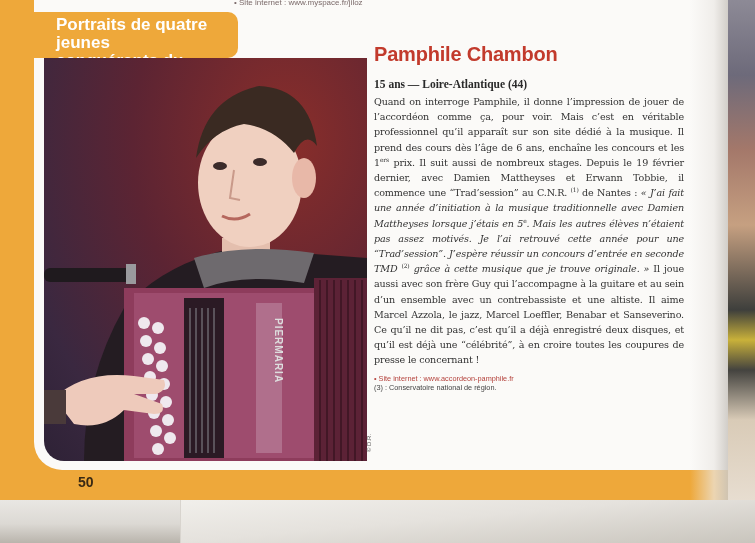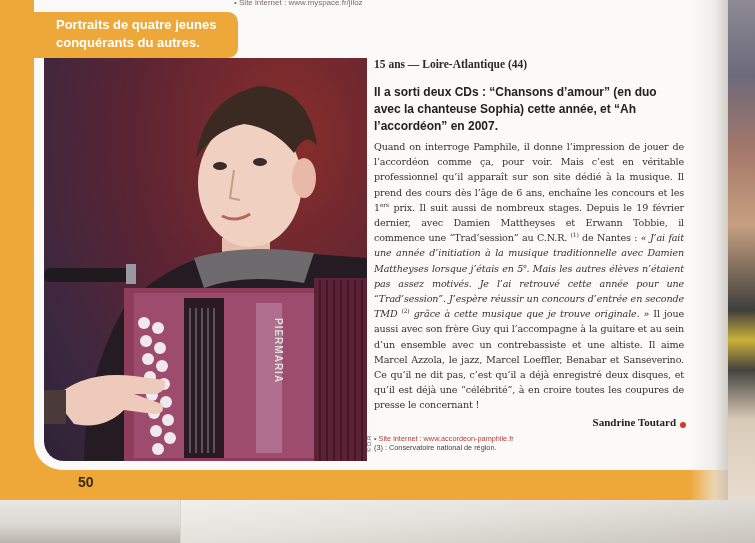--- a/index.html
+++ b/index.html
@@ -59,21 +59,21 @@
 
     
     .header-tag {
       position: absolute; left: 34px; top: 12px; width: 204px; height: 46px;
       background: #eea83a; border-radius: 0 10px 10px 0;
       padding: 4px 0 0 22px;
     }
     .header-tag span {
       display: block; color: #fff;
       font-family: "Liberation Sans", sans-serif; font-weight: bold;
-      font-size: 13px; line-height: 18px;
+      font-size: 17px; line-height: 18px;
     }
 
     
     .photo {
       position: absolute; left: 44px; top: 58px; width: 323px; height: 403px;
       overflow: hidden; border-bottom-left-radius: 20px;
       background: radial-gradient(ellipse at 75% 20%, #8a2e2a 0%, #5c2433 45%, #3a2840 80%, #2e2236 100%);
     }
     .photo svg { position: absolute; left: 0; top: 0; }
     .photo-credit {
@@ -217,27 +217,23 @@
         <circle cx="114" cy="391" r="6"></circle>
       </g>
 
       <path d="M10 340 Q40 312 90 318 L120 322 Q124 332 112 336 L90 336 L118 346 Q122 356 110 356 L80 352 Q60 372 30 366 Z" fill="#eecabb"></path>
       <rect x="0" y="332" width="22" height="34" fill="#4a3a3a"></rect>
     </svg>
   </div>
   <div class="photo-credit">© D.R.</div>
 
   <div class="article">
+    <div class="name">Pamphile Chambon</div>
     <div class="meta">15 ans — Loire-Atlantique (44)</div>
-    <div class="lead">Il a sorti deux CDs : “Chansons d’amour” (en duo avec la chanteuse Sophia) cette année, et “Ah l’accordéon” en 2007.</div>
     <div class="body-text"><span>Quand on interroge Pamphile, il donne l’impression de jouer de l’accordéon comme ça, pour voir. Mais c’est en véritable professionnel qu’il apparaît sur son site dédié à la musique. Il prend des cours dès l’âge de 6 ans, enchaîne les concours et les 1</span><sup>ers</sup><span> prix. Il suit aussi de nombreux stages. Depuis le 19 février dernier, avec Damien Mattheyses et Erwann Tobbie, il commence une “Trad’session” au C.N.R. </span><sup>(1)</sup><span> de Nantes : </span><i>« J’ai fait une année d’initiation à la musique traditionnelle avec Damien Mattheyses lorsque j’étais en 5</i><sup>e</sup><i>. Mais les autres élèves n’étaient pas assez motivés. Je l’ai retrouvé cette année pour une “Trad’session”. J’espère réussir un concours d’entrée en seconde TMD </i><sup>(2)</sup><i> grâce à cette musique que je trouve originale. »</i><span> Il joue aussi avec son frère Guy qui l’accompagne à la guitare et au sein d’un ensemble avec un contrebassiste et une altiste. Il aime Marcel Azzola, le jazz, Marcel Loeffler, Benabar et Sanseverino. Ce qu’il ne dit pas, c’est qu’il a déjà enregistré deux disques, et qu’il est déjà une “célébrité”, à en croire toutes les coupures de presse le concernant !</span></div>
-    <div class="signature">
-      <span>Sandrine Toutard</span>
-      <span class="sig-dot"></span>
-    </div>
     <div class="notes">
       <div class="site">• Site internet : www.accordeon-pamphile.fr</div>
       <div>(3) : Conservatoire national de région.</div>
     </div>
   </div>
 
   <div class="page-number">50</div>
 </div>
 
 <div class="page-fold"></div>

